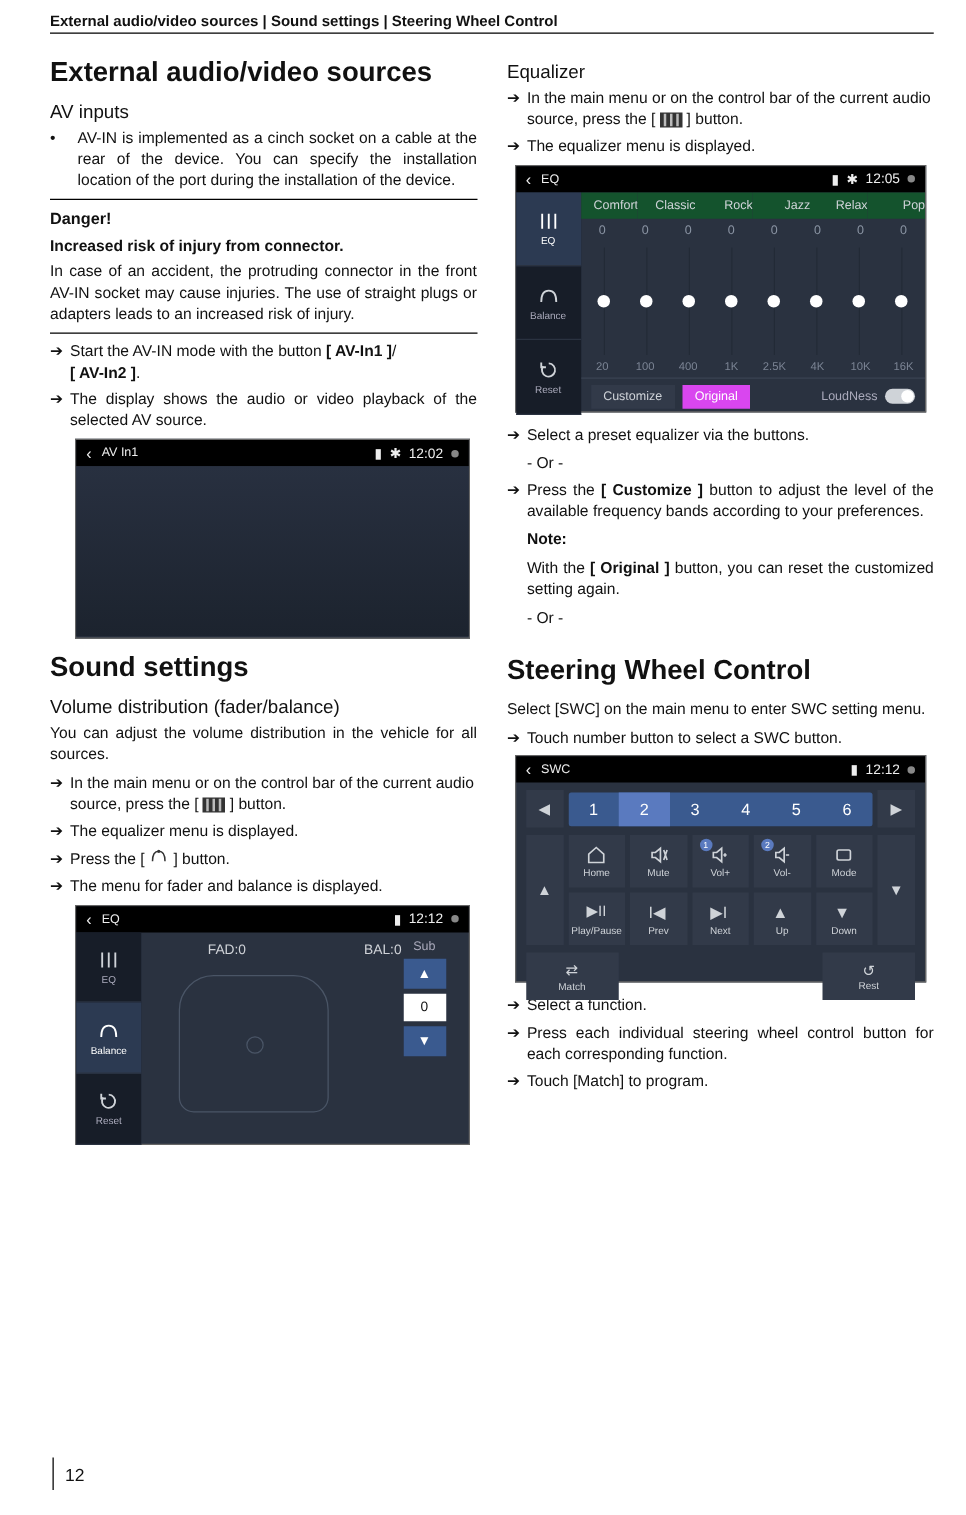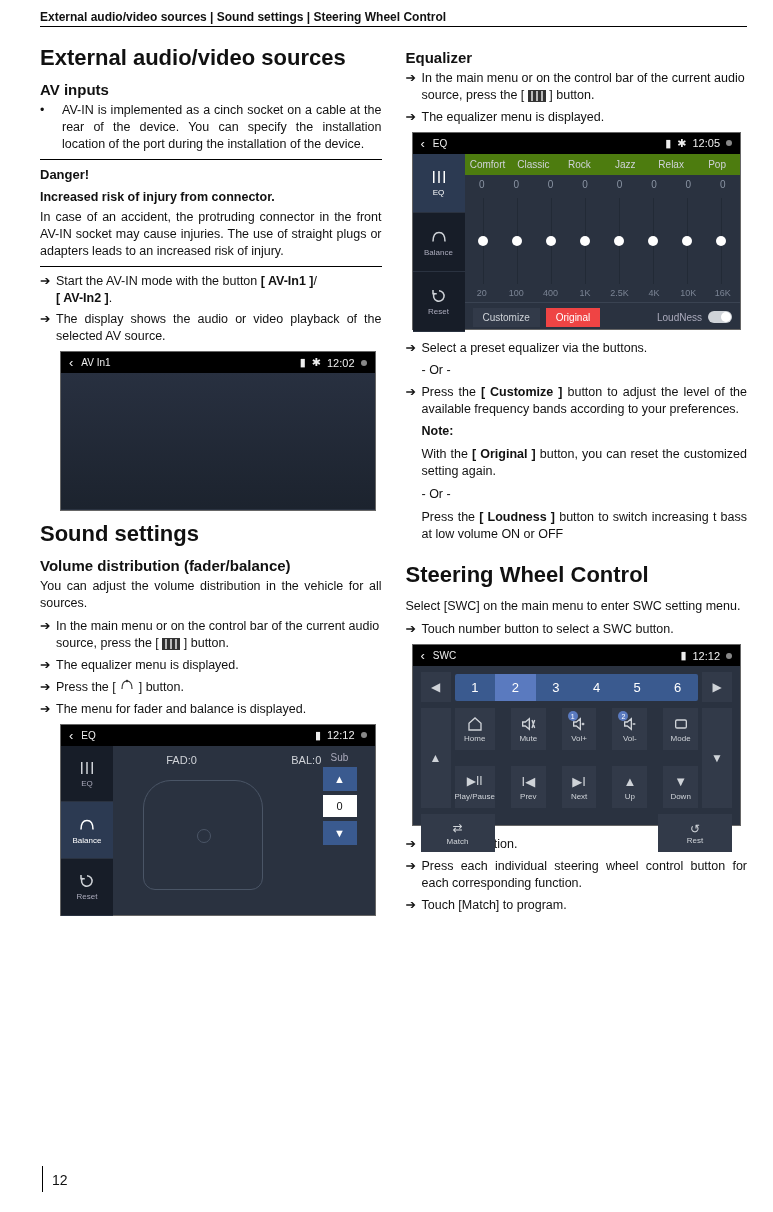--- a/index.html
+++ b/index.html
@@ -28,21 +28,21 @@
   }
   .col { width: 50%; }
   h1 {
     font-size: 22px;
     font-weight: bold;
     margin-bottom: 10px;
     margin-top: 4px;
   }
   h2 {
     font-size: 15px;
-    font-weight: bold;
+    font-weight: normal;
     margin-bottom: 4px;
     margin-top: 8px;
   }
   p { font-size: 12.5px; line-height: 1.35; margin-bottom: 6px; }
   .justify { text-align: justify; }
   .bullet-row, .arrow-row {
     display: flex;
     font-size: 12.5px;
     line-height: 1.35;
     margin-bottom: 5px;
@@ -134,22 +134,22 @@
   .sub-pane .v-val {
     width: 34px; height: 22px; margin: 2px auto; background: #fff; color: #111;
     display: flex; align-items: center; justify-content: center; font-size: 11px;
   }
 
   
   .eq-right { height: 178px; display: flex; color: #aab; }
   .eq-main { flex: 1; display: flex; flex-direction: column; }
   .eq-tabs { display: flex; }
   .eq-tabs .t {
-    flex: 1; text-align: center; padding: 5px 0; font-size: 10px; color: #cfd3d8;
-    background: #4d7c0f;
+    flex: 1; text-align: right; padding: 5px 0; font-size: 10px; color: #cfd3d8;
+    background: #14532d;
   }
   .eq-zeros { display: flex; }
   .eq-zeros .z { flex: 1; text-align: center; font-size: 10px; padding: 4px 0; color: #8a94a3; }
   .eq-bars { flex: 1; display: flex; padding: 4px 4px 0; gap: 4px; align-items: stretch; }
   .eq-bars .b {
     flex: 1; background: linear-gradient(#222a36,#222a36) center/1px 100% no-repeat;
     position: relative;
   }
   .eq-bars .b::after {
     content: ""; position: absolute; left: 50%; top: 50%; transform: translate(-50%,-50%);
@@ -157,38 +157,38 @@
   }
   .eq-freq { display: flex; }
   .eq-freq .f { flex: 1; text-align: center; font-size: 9px; padding: 4px 0; color: #7b8494; }
   .eq-bottom {
     display: flex; align-items: center; padding: 5px 8px; gap: 6px;
     border-top: 1px solid #3a4352;
   }
   .eq-bottom .btn {
     padding: 4px 10px; font-size: 10px; background: #323a49; color: #cfd3d8;
   }
-  .eq-bottom .btn.active { background: #ef4444; color: #fff; }
+  .eq-bottom .btn.active { background: #d946ef; color: #fff; }
   .eq-bottom .loud { margin-left: auto; display: flex; align-items: center; gap: 6px; font-size: 10px; }
   .eq-bottom .sw { width: 24px; height: 12px; border-radius: 6px; background: #cfd3d8; position: relative; }
   .eq-bottom .sw::after { content: ""; position: absolute; right: 1px; top: 1px; width: 10px; height: 10px; border-radius: 50%; background: #fff; }
 
   
   .swc-shot { height: 182px; color: #cfd3d8; }
   .swc-body { height: calc(100% - 22px); display: flex; flex-direction: column; padding: 6px 8px; gap: 6px; }
   .swc-nums { display: flex; align-items: center; gap: 4px; }
   .swc-nums .tri, .swc-grid .tri {
     width: 30px; height: 30px; background: #323a49; display: flex; align-items: center; justify-content: center;
     font-size: 12px; color: #cfd3d8;
   }
   .swc-nums .nrow { flex: 1; display: flex; background: #3a5a8f; border-radius: 2px; }
   .swc-nums .n { flex: 1; text-align: center; padding: 6px 0; color: #fff; font-size: 13px; position: relative; }
   .swc-nums .n.sel { background: #5a7abf; }
   .swc-grid { display: flex; gap: 4px; align-items: stretch; }
-  .swc-grid .gwrap { flex: 1; display: grid; grid-template-columns: repeat(5,1fr); gap: 16px; text-align: center; }
+  .swc-grid .gwrap { flex: 1; display: grid; grid-template-columns: repeat(5,1fr); gap: 4px; }
   .swc-grid .g {
     background: #323a49; display: flex; flex-direction: column; align-items: center; justify-content: center;
     gap: 2px; font-size: 8px; height: 42px; position: relative;
   }
   .swc-grid .g svg, .swc-grid .g .ic { width: 16px; height: 16px; }
   .swc-grid .g .badge {
     position: absolute; top: 3px; left: 6px; width: 10px; height: 10px; border-radius: 50%;
     background: #5a7abf; color: #fff; font-size: 7px; display: flex; align-items: center; justify-content: center;
   }
   .swc-last { display: flex; gap: 4px; }
@@ -460,23 +460,20 @@
         <div class="mrk">➔</div>
         <div class="justify">
           <span>Press the </span><b>[ Customize ]</b><span> button to adjust the level of the available frequency bands according to your preferences.</span>
         </div>
       </div>
       <p class="note-lbl" style="padding-left:16px;">Note:</p>
       <p class="justify" style="padding-left:16px;">
         <span>With the </span><b>[ Original ]</b><span> button, you can reset the customized setting again.</span>
       </p>
       <p style="padding-left:16px;">- Or -</p>
-      <p class="justify" style="padding-left:16px;">
-        <span>Press the </span><b>[ Loudness ]</b><span> button to switch increasing t bass at low volume ON or OFF</span>
-      </p>
 
       <h1 style="margin-top:20px;">Steering Wheel Control</h1>
       <p class="justify">Select [SWC] on the main menu to enter SWC setting menu.</p>
 
       <div class="bullet-row">
         <div class="mrk">➔</div>
         <div>Touch number button to select a SWC button.</div>
       </div>
 
       <div class="shot swc-shot" style="margin-left:6px;">

